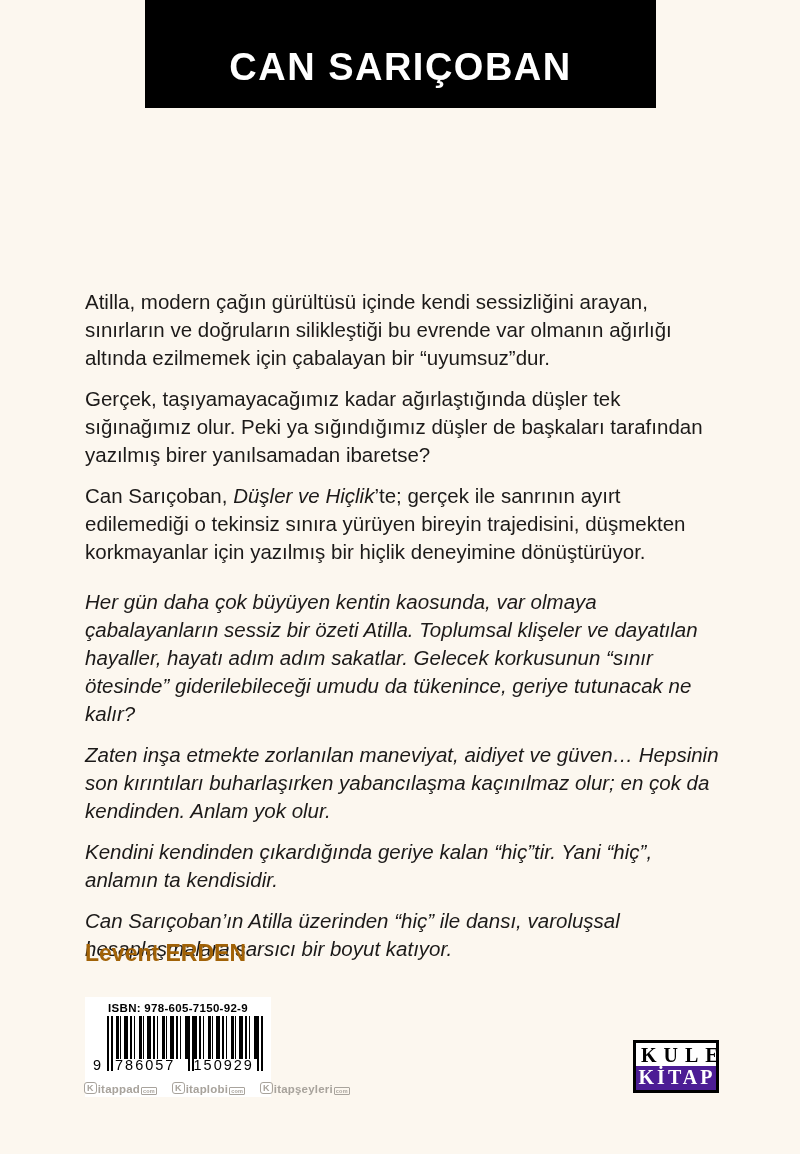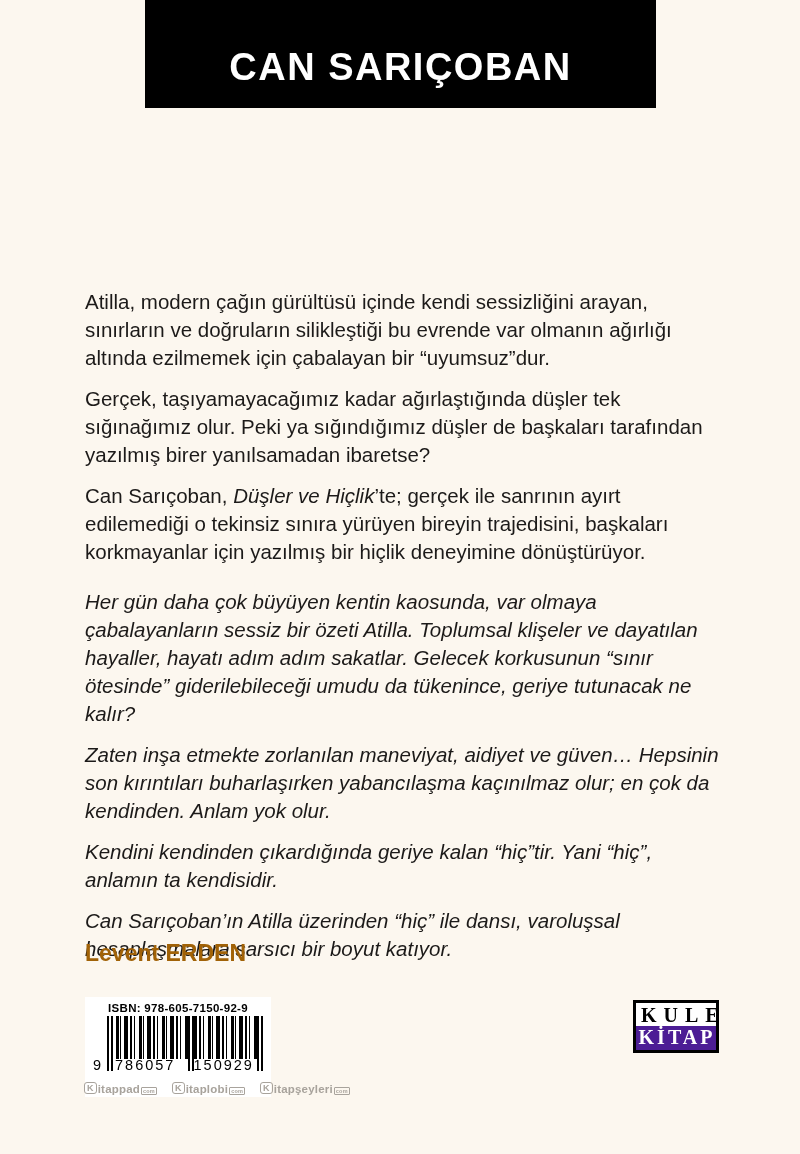--- a/index.html
+++ b/index.html
@@ -144,21 +144,21 @@
     border: 1px solid #a8a39c;
     border-radius: 1px;
     padding: 0 1px;
     margin-left: 1px;
     margin-bottom: 0.5px;
   }
 
   
   .kule-logo {
     position: absolute;
-    left: 633px; top: 1000px;
+    left: 633px; top: 1040px;
     width: 86px;
     border: 3px solid #000;
     background: #fff;
     font-family: "Liberation Serif", serif;
     font-weight: 700;
     text-align: center;
   }
   .kule-top {
     color: #000;
     font-size: 20px;
@@ -181,21 +181,21 @@
 <div class="page">
 
   <div class="author-bar">
     <span class="author">CAN SARIÇOBAN</span>
   </div>
 
 
   <div class="synopsis">
     <p>Atilla, modern çağın gürültüsü içinde kendi sessizliğini arayan, sınırların ve doğruların silikleştiği bu evrende var olmanın ağırlığı altında ezilmemek için çabalayan bir “uyumsuz”dur.</p>
     <p>Gerçek, taşıyamayacağımız kadar ağırlaştığında düşler tek sığınağımız olur. Peki ya sığındığımız düşler de başkaları tarafından yazılmış birer yanılsamadan ibaretse?</p>
-    <p><span>Can Sarıçoban, </span><span class="book-title-inline">Düşler ve Hiçlik</span><span>’te; gerçek ile sanrının ayırt edilemediği o tekinsiz sınıra yürüyen bireyin trajedisini, başkaları korkmayanlar için yazılmış bir hiçlik deneyimine dönüştürüyor.</span></p>
+    <p><span>Can Sarıçoban, </span><span class="book-title-inline">Düşler ve Hiçlik</span><span>’te; gerçek ile sanrının ayırt edilemediği o tekinsiz sınıra yürüyen bireyin trajedisini, düşmekten korkmayanlar için yazılmış bir hiçlik deneyimine dönüştürüyor.</span></p>
     <p class="it gap-before">Her gün daha çok büyüyen kentin kaosunda, var olmaya çabalayanların sessiz bir özeti Atilla. Toplumsal klişeler ve dayatılan hayaller, hayatı adım adım sakatlar. Gelecek korkusunun “sınır ötesinde” giderilebileceği umudu da tükenince, geriye tutunacak ne kalır?</p>
     <p class="it">Zaten inşa etmekte zorlanılan maneviyat, aidiyet ve güven… Hepsinin son kırıntıları buharlaşırken yabancılaşma kaçınılmaz olur; en çok da kendinden. Anlam yok olur.</p>
     <p class="it">Kendini kendinden çıkardığında geriye kalan “hiç”tir. Yani “hiç”, anlamın ta kendisidir.</p>
     <p class="it">Can Sarıçoban’ın Atilla üzerinden “hiç” ile dansı, varoluşsal hesaplaşmalara sarsıcı bir boyut katıyor.</p>
   </div>
 
   <div class="endorser">Levent ERDEN</div>
 
   <div class="barcode">
     <div class="isbn-label">ISBN: 978-605-7150-92-9</div>

